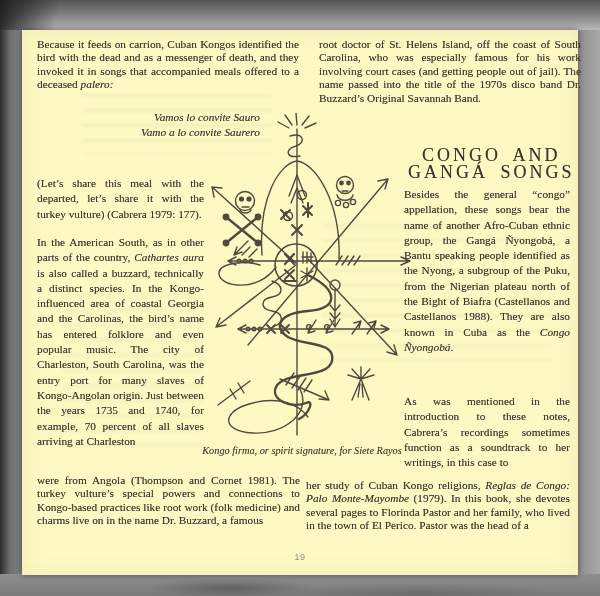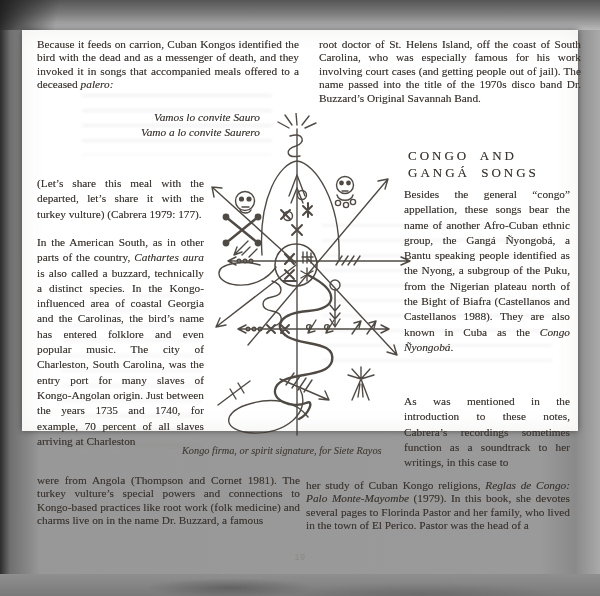--- a/index.html
+++ b/index.html
@@ -22,43 +22,43 @@
     background:linear-gradient(100deg,#1f1f1f,transparent 80%);
   }
   .bottom-band{
     position:absolute;left:0;top:574px;width:600px;height:22px;
     background:
       radial-gradient(120px 14px at 230px 14px, rgba(40,40,40,.35), transparent 70%),
       radial-gradient(200px 16px at 420px 20px, rgba(60,60,60,.25), transparent 70%),
       linear-gradient(180deg,#8f8f8f,#7a7a7a);
   }
   .paper{
-    position:absolute;left:22px;top:30px;width:556px;height:401px;
-    background:#ffffff;
+    position:absolute;left:22px;top:30px;width:556px;height:545px;
+    background:#fef9c3;
     box-shadow:0 0 6px rgba(0,0,0,.45), inset 0 0 22px rgba(120,110,90,.10);
   }
   .ghost{position:absolute;filter:blur(1.5px);opacity:.07;pointer-events:none;z-index:0;
     background:repeating-linear-gradient(180deg, transparent 0 9px, #5a6a55 9px 12px, transparent 12px 15px);}
   .g1{left:60px;top:55px;width:190px;height:70px;}
   .g2{left:300px;top:185px;width:230px;height:150px;opacity:.06;}
   .g3{left:40px;top:255px;width:140px;height:170px;opacity:.05;}
   .txt{
     position:absolute;z-index:2;margin:0;color:#3b3530;
     font-size:11.3px;line-height:13.4px;text-align:justify;
     text-shadow:0 0 .5px rgba(70,62,52,.55);
   }
   .narrow{line-height:15.3px;}
   .verse{font-style:italic;text-align:right;line-height:14.6px;}
   .heading{
-    position:absolute;z-index:2;color:#3b3530;font-size:13px;line-height:17px;
-    letter-spacing:3px;word-spacing:5px;text-shadow:0 0 .5px rgba(70,62,52,.55);
+    position:absolute;z-index:2;color:#3b3530;font-size:18px;line-height:17px;
+    letter-spacing:3px;word-spacing:5px;text-shadow:0 0 .5px rgba(70,62,52,.55);text-align:center;
   }
   .caption{
     position:absolute;z-index:2;color:#45403a;font-style:italic;
-    font-size:10.3px;text-shadow:0 0 .4px rgba(70,62,52,.5);
+    font-size:10.3px;text-align:center;text-shadow:0 0 .4px rgba(70,62,52,.5);
   }
   .pagenum{
     position:absolute;z-index:2;left:0;top:522px;width:556px;text-align:center;
     color:#8a8a86;font-family:"Liberation Sans","DejaVu Sans",sans-serif;
     font-size:9px;letter-spacing:.5px;
   }
   .firma{position:absolute;left:166px;top:83px;z-index:1;}
   .firma *{vector-effect:non-scaling-stroke;}
   i{font-style:italic;}
 </style>

